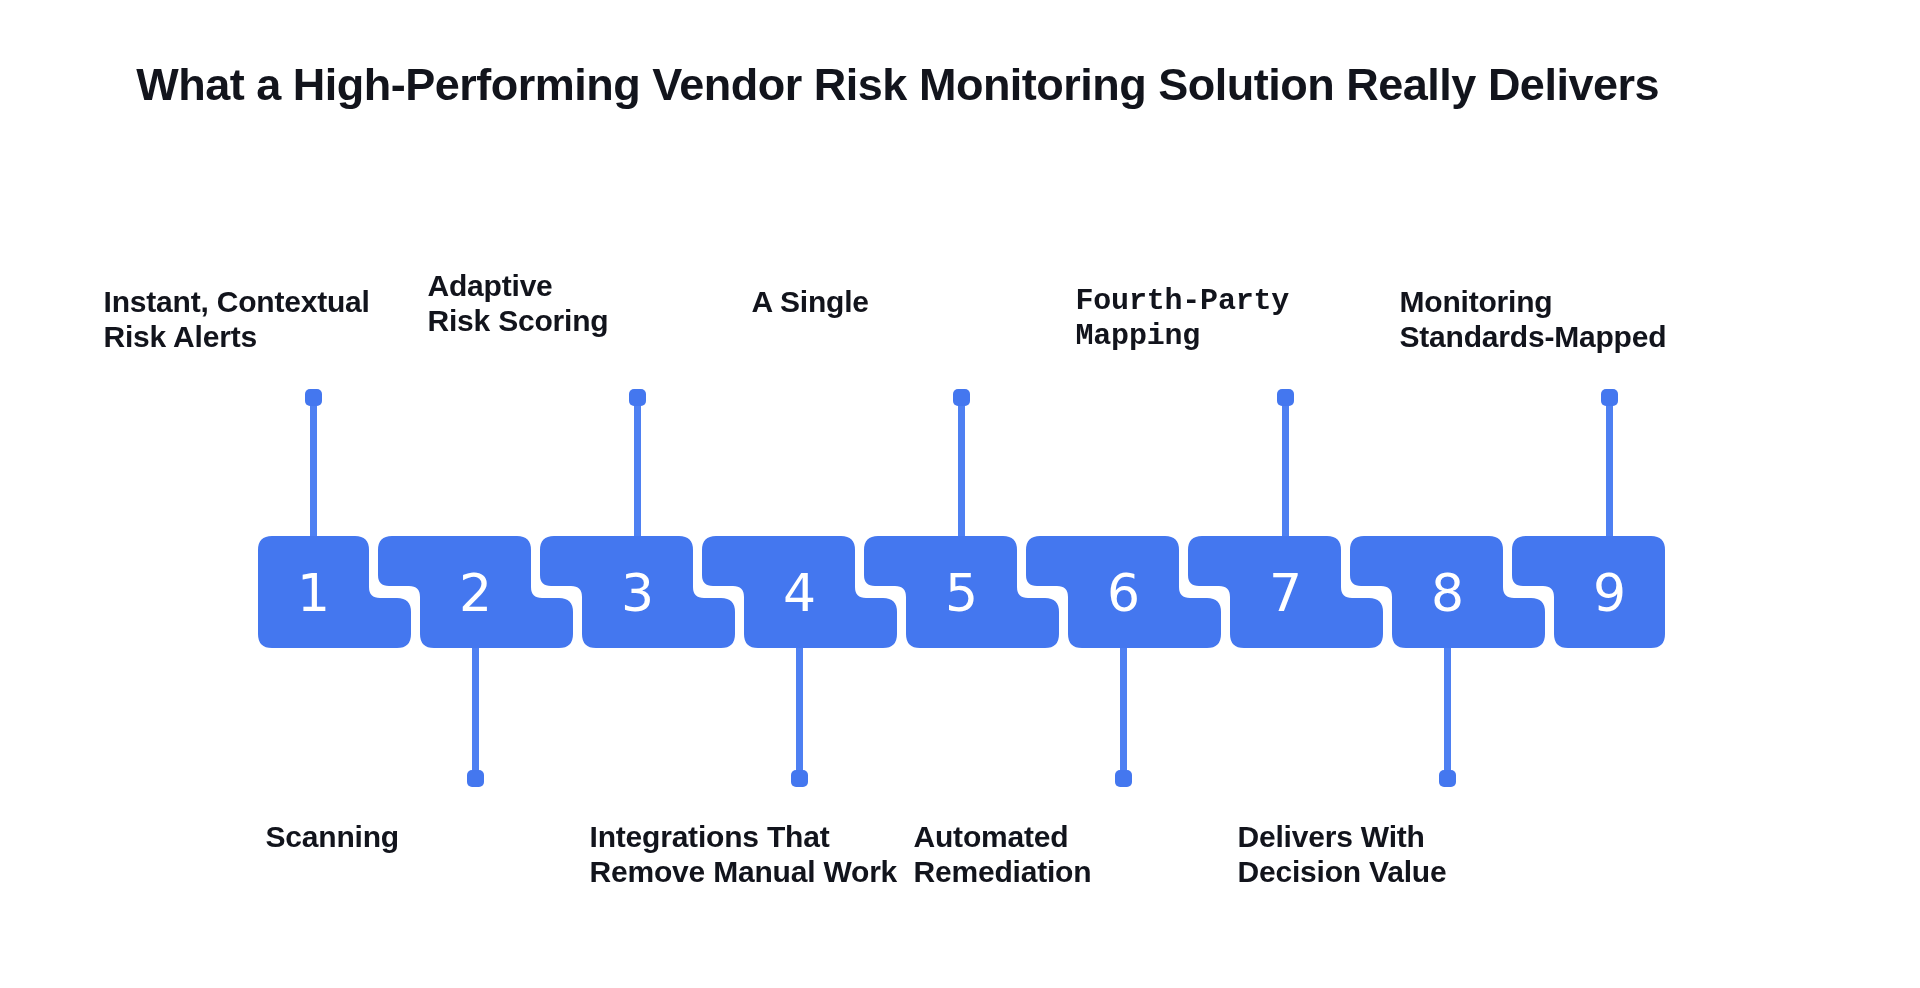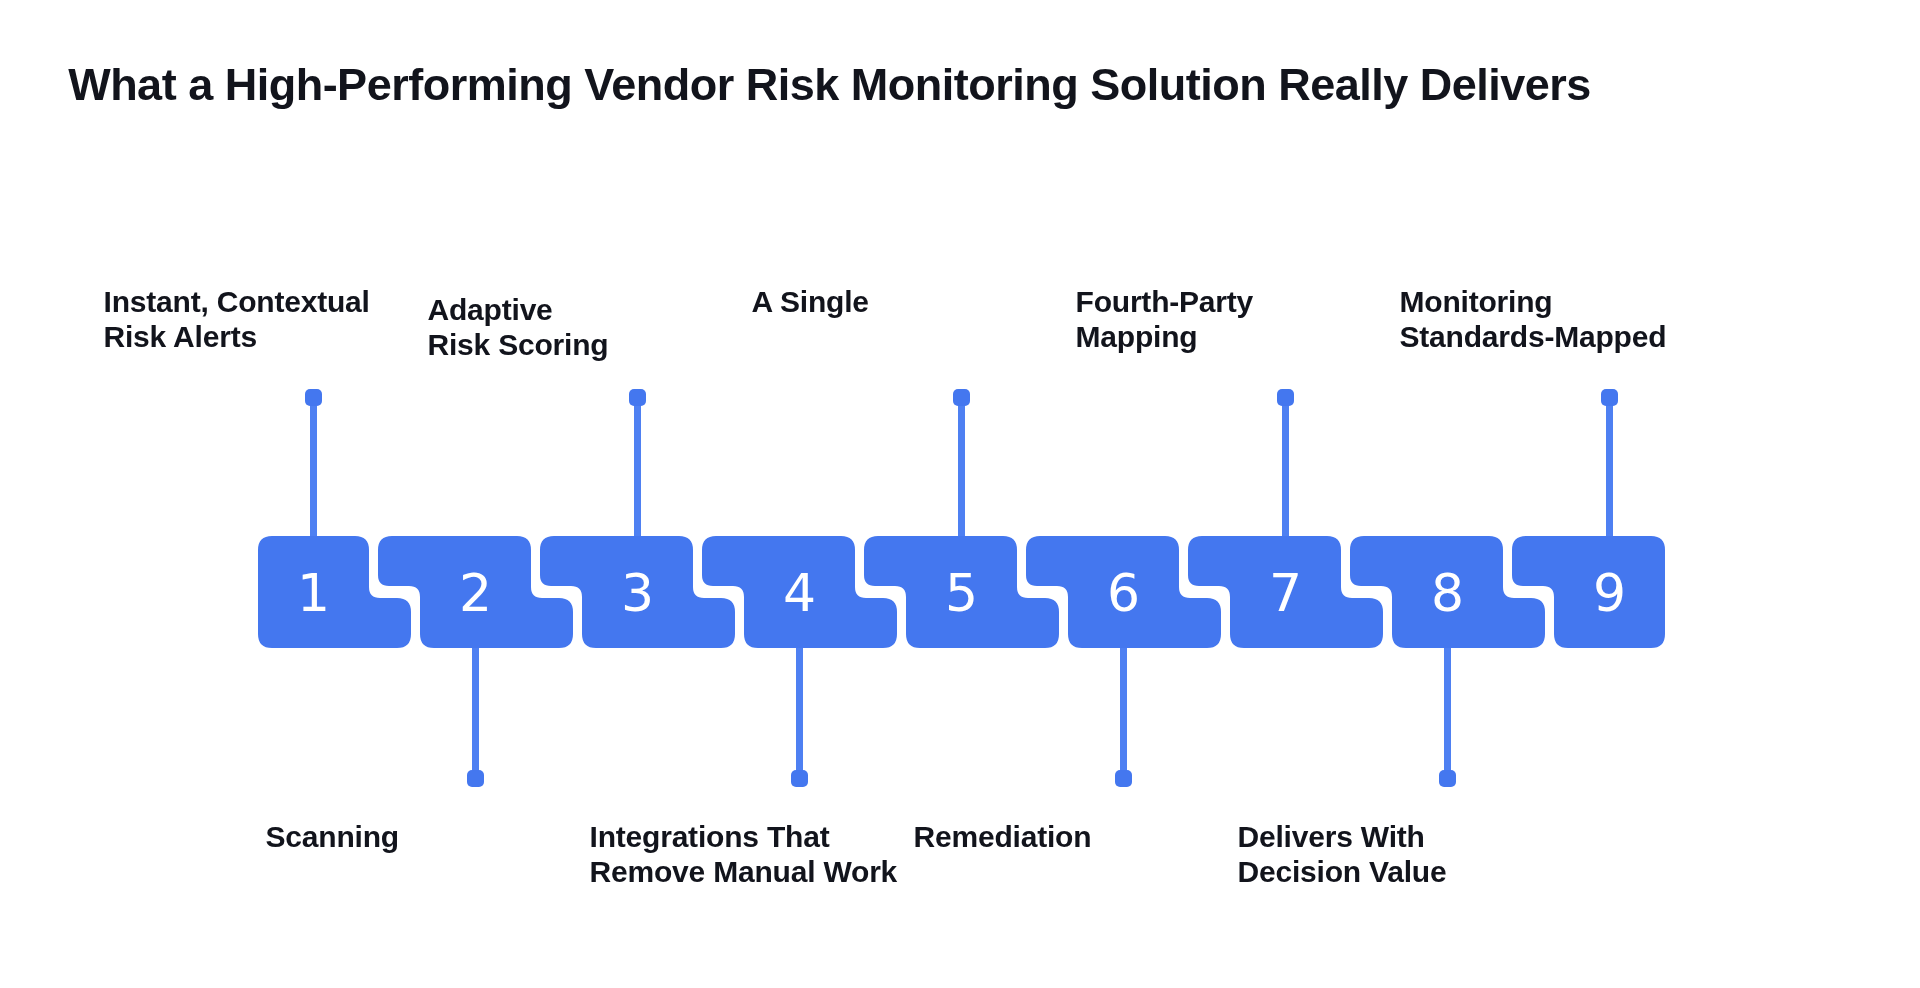--- a/index.html
+++ b/index.html
@@ -15,21 +15,21 @@
     background: var(--bg, #ffffff);
     font-family: "Liberation Sans", "DejaVu Sans", sans-serif;
     overflow: hidden;
   }
   .title {
     position: absolute;
     top: 58px;
     left: 0;
     width: 1659px;
     margin: 0;
-    text-align: center;
+    text-align: right;
     font-size: 45px;
     line-height: 54px;
     font-weight: 700;
     letter-spacing: -0.5px;
     color: var(--text, #12141C);
   }
   .diagram-svg {
     position: absolute;
     top: 0;
     left: 0;
@@ -113,35 +113,36 @@
       </g>
     </svg>
   <div id="labels-layer">
       <div class="step-label" style="left: 103.5px; top: 284px;">
         <div class="label-line">Instant, Contextual</div>
         <div class="label-line">Risk Alerts</div>
       </div>
       <div class="step-label" style="left: 265.5px; top: 819px;">
         <div class="label-line">Scanning</div>
       </div>
-      <div class="step-label" style="left: 427.5px; top: 292px;">
+      <div class="step-label" style="left: 427.5px; top: 268px;">
         <div class="label-line">Adaptive</div>
         <div class="label-line">Risk Scoring</div>
       </div>
       <div class="step-label" style="left: 589.5px; top: 819px;">
         <div class="label-line">Integrations That</div>
         <div class="label-line">Remove Manual Work</div>
       </div>
       <div class="step-label" style="left: 751.5px; top: 284px;">
         <div class="label-line">A Single</div>
       </div>
       <div class="step-label" style="left: 913.5px; top: 819px;">
+        <div class="label-line">Automated</div>
         <div class="label-line">Remediation</div>
       </div>
-      <div class="step-label" style="left: 1075.5px; top: 284px;">
+      <div class="step-label" style="left: 1075.5px; top: 284px; font-family: Liberation Mono, monospace;">
         <div class="label-line">Fourth-Party</div>
         <div class="label-line">Mapping</div>
       </div>
       <div class="step-label" style="left: 1237.5px; top: 819px;">
         <div class="label-line">Delivers With</div>
         <div class="label-line">Decision Value</div>
       </div>
       <div class="step-label" style="left: 1399.5px; top: 284px;">
         <div class="label-line">Monitoring</div>
         <div class="label-line">Standards-Mapped</div>

